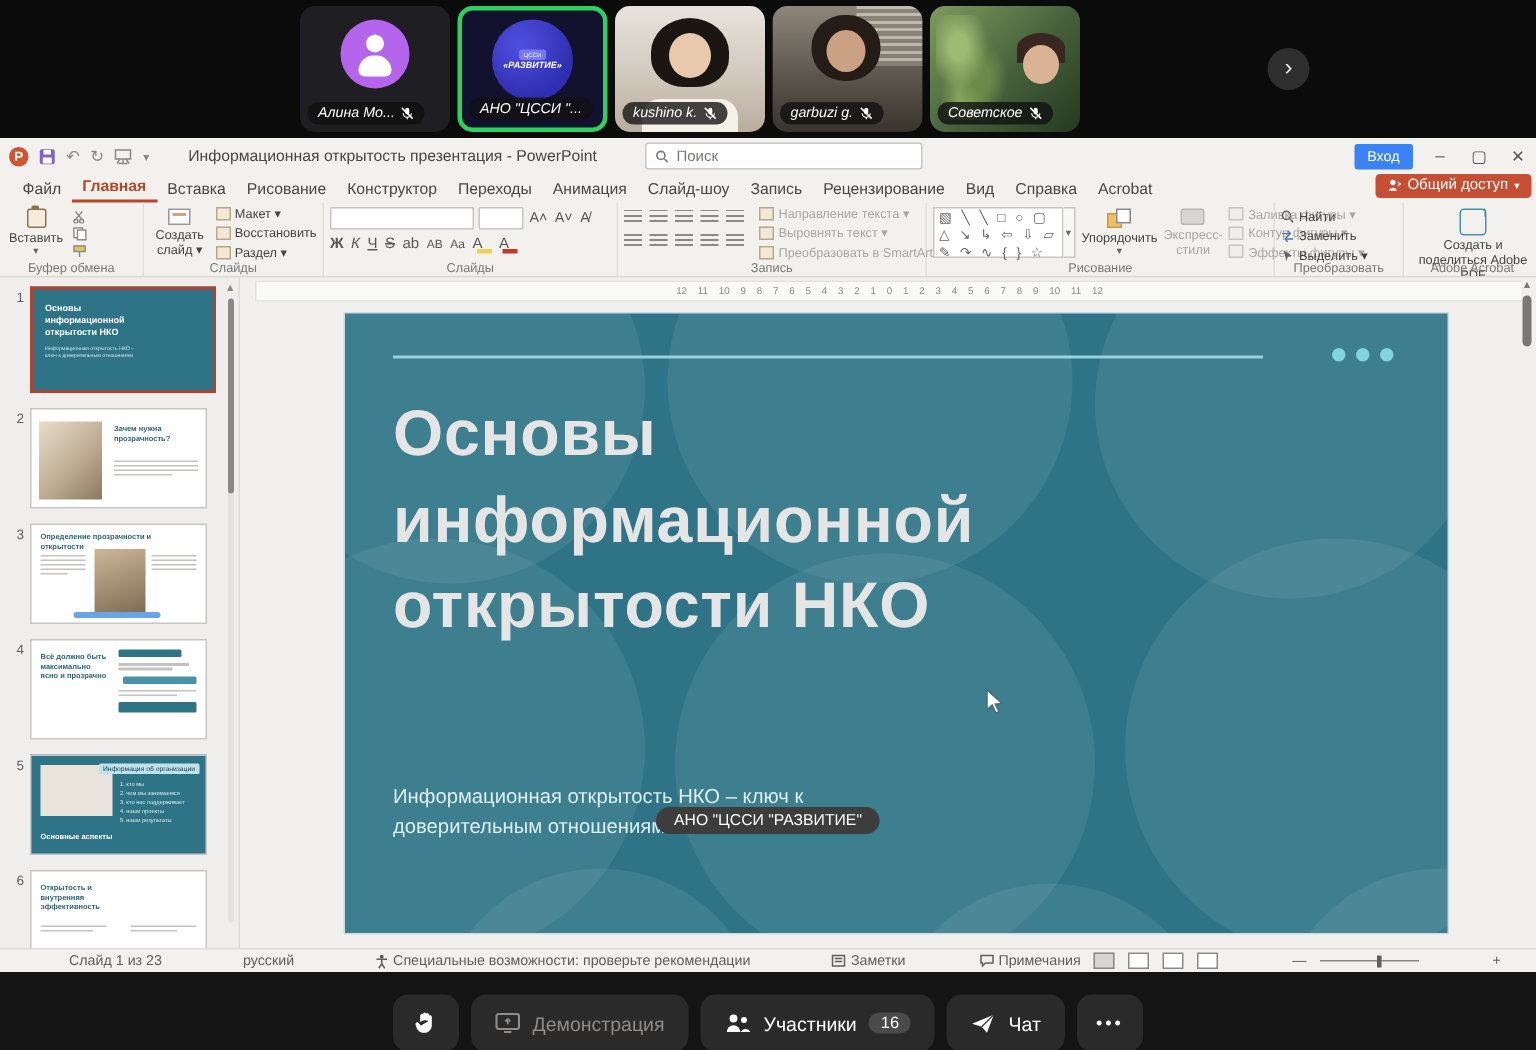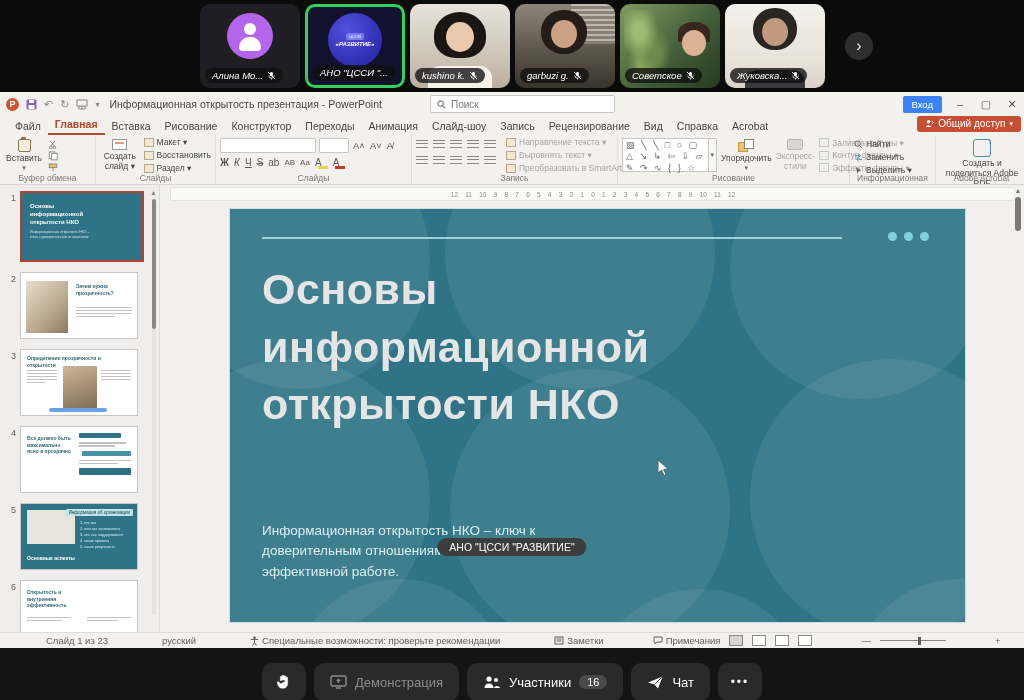--- a/index.html
+++ b/index.html
@@ -42,21 +42,21 @@
   .next-btn { position:absolute; left:845px; top:32px; width:28px; height:28px; border-radius:50%; background:#2e2e2e; color:#e8e8e8;
     display:flex; align-items:center; justify-content:center; font-size:16px; line-height:1; }
 
   
   .ppt { position:absolute; top:92px; left:0; width:1024px; height:556px; background:#f3f1ee; color:#3b3a39; }
   .titlebar { position:relative; height:24px; display:flex; align-items:center; padding:0 6px; gap:6px; }
   .qat { display:flex; align-items:center; gap:7px; }
   .ppt-logo { width:13px; height:13px; border-radius:50%; background:#d35230; color:#fff; font-size:9px; font-weight:bold; display:flex; align-items:center; justify-content:center; }
   .qicon { font-size:11px; color:#8a6bbf; }
   .qicon.gray { color:#8a8886; }
-  .doc-title { font-size:10.5px; color:#484644; margin-left:4px; white-space:nowrap; }
+  .doc-title { font-size:10.5px; color:#484644; margin-left:20px; white-space:nowrap; }
   .searchbox { position:absolute; left:430px; top:3px; width:185px; height:18px; background:#fff; border:1px solid #c8c6c4; border-radius:2px;
     display:flex; align-items:center; gap:5px; padding:0 6px; font-size:10px; color:#7a7877; }
   .tb-right { position:absolute; right:4px; top:0; height:24px; display:flex; align-items:center; gap:10px; }
   .signin { background:#3b82f6; color:#fff; font-size:9.5px; padding:3px 9px; border-radius:2px; }
   .winbtn { font-size:11px; color:#555; width:16px; text-align:center; }
 
   .tabsrow { position:relative; height:19px; display:flex; align-items:flex-end; padding:0 4px 0 8px; gap:0; }
   .tab { font-size:10.5px; color:#484644; padding:2px 7px 3px; white-space:nowrap; }
   .tab.active { color:#b7472a; font-weight:bold; border-bottom:2.5px solid #b7472a; }
   .share-btn { position:absolute; right:3px; top:0px; background:#c64f33; color:#fff; font-size:10px; padding:2px 8px 3px; border-radius:3px;
@@ -224,35 +224,20 @@
         <div class="name-pill">
           <span>Советское</span>
           <svg class="mic-off" viewBox="0 0 10 10">
               <rect x="3.5" y="1" width="3" height="5" rx="1.5" fill="#fff"></rect>
               <path d="M2 5 a3 3 0 0 0 6 0 M5 8 v1.5" stroke="#fff" stroke-width="0.9" fill="none"></path>
               <line x1="1" y1="1" x2="9" y2="9" stroke="#fff" stroke-width="1.1"></line>
             </svg>
         </div>
       </div>
 
-      <div class="tile">
-        <div class="ph ph-zhuk">
-            <div class="hair"></div>
-            <div class="face"></div>
-            <div class="body"></div>
-          </div>
-        <div class="name-pill">
-          <span>Жуковска...</span>
-          <svg class="mic-off" viewBox="0 0 10 10">
-              <rect x="3.5" y="1" width="3" height="5" rx="1.5" fill="#fff"></rect>
-              <path d="M2 5 a3 3 0 0 0 6 0 M5 8 v1.5" stroke="#fff" stroke-width="0.9" fill="none"></path>
-              <line x1="1" y1="1" x2="9" y2="9" stroke="#fff" stroke-width="1.1"></line>
-            </svg>
-        </div>
-      </div>
     </div>
     <div class="next-btn">
       <span>›</span>
     </div>
   </div>
 
   <div class="ppt">
 
     <div class="titlebar">
       <div class="qat">
@@ -482,21 +467,21 @@
               </svg>
             <span>Заменить</span>
           </div>
           <div class="mini-item">
             <svg width="9" height="9" viewBox="0 0 10 10">
                 <path d="M2 1 l6 4 -3 1 -1 3 z" fill="#666"></path>
               </svg>
             <span>Выделить ▾</span>
           </div>
         </div>
-        <span class="rgroup-label">Информационная</span>
+        <span class="rgroup-label">Преобразовать</span>
       </div>
 
       <div class="rgroup" style="width:92px">
         <div class="bigbtn" style="width:84px;margin:0 auto">
           <span class="bicon adobe-ic"></span>
           <span>Создать и поделиться Adobe PDF</span>
         </div>
         <span class="rgroup-label">Adobe Acrobat</span>
       </div>
 
@@ -621,21 +606,20 @@
 
           <div class="slide-title">
             <div>Основы</div>
             <div>информационной</div>
             <div>открытости НКО</div>
           </div>
 
           <div class="slide-sub">
             <div>Информационная открытость НКО – ключ к</div>
             <div>доверительным отношениям и</div>
-            <div>эффективной работе.</div>
           </div>
 
           <svg class="cursor" width="15" height="18" viewBox="0 0 15 18">
             <path d="M3 1 L3 14 L6.5 11 L9 16.5 L11 15.5 L8.5 10.5 L13 10 Z" fill="#fff" stroke="#4a6e7a" stroke-width="1"></path>
           </svg>
         </div>
 
         <div class="vscroll">
           <div class="varrow">▲</div>
           <div class="vthumb"></div>

